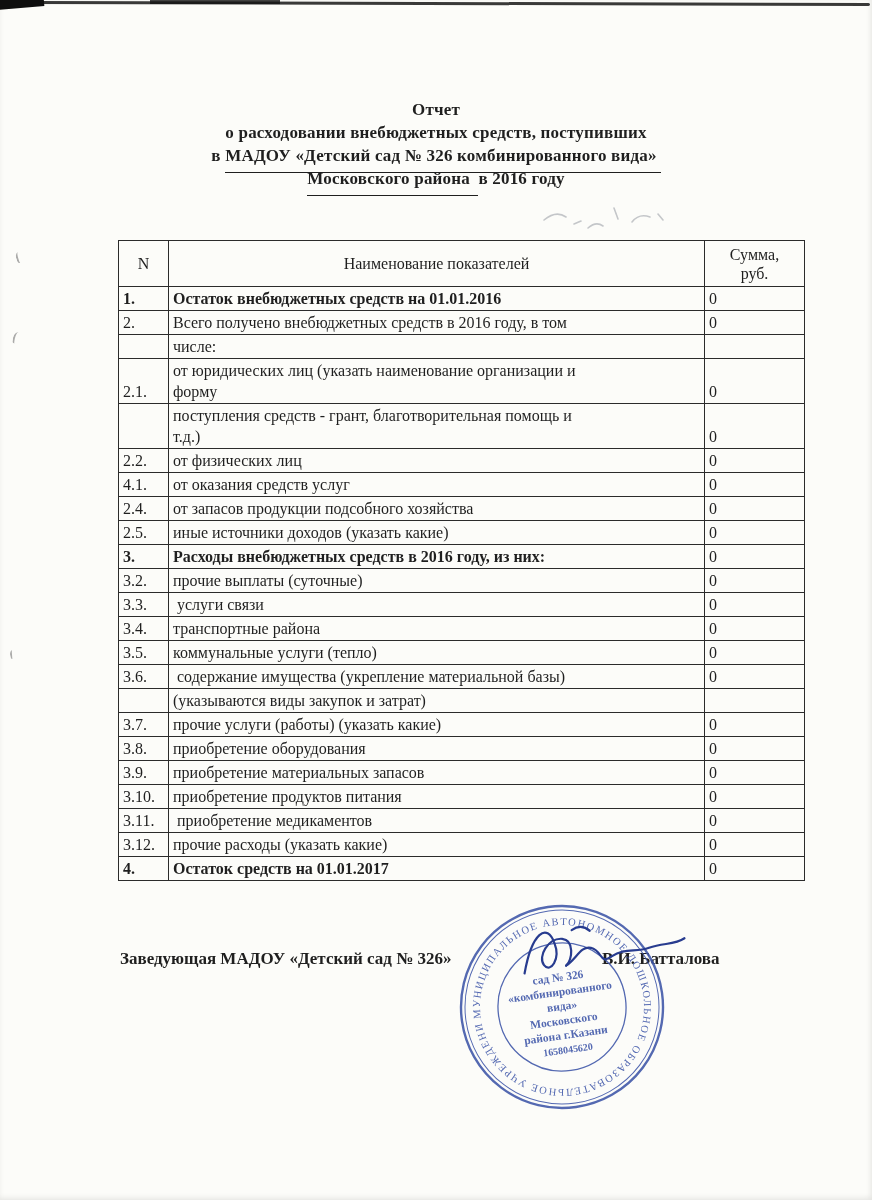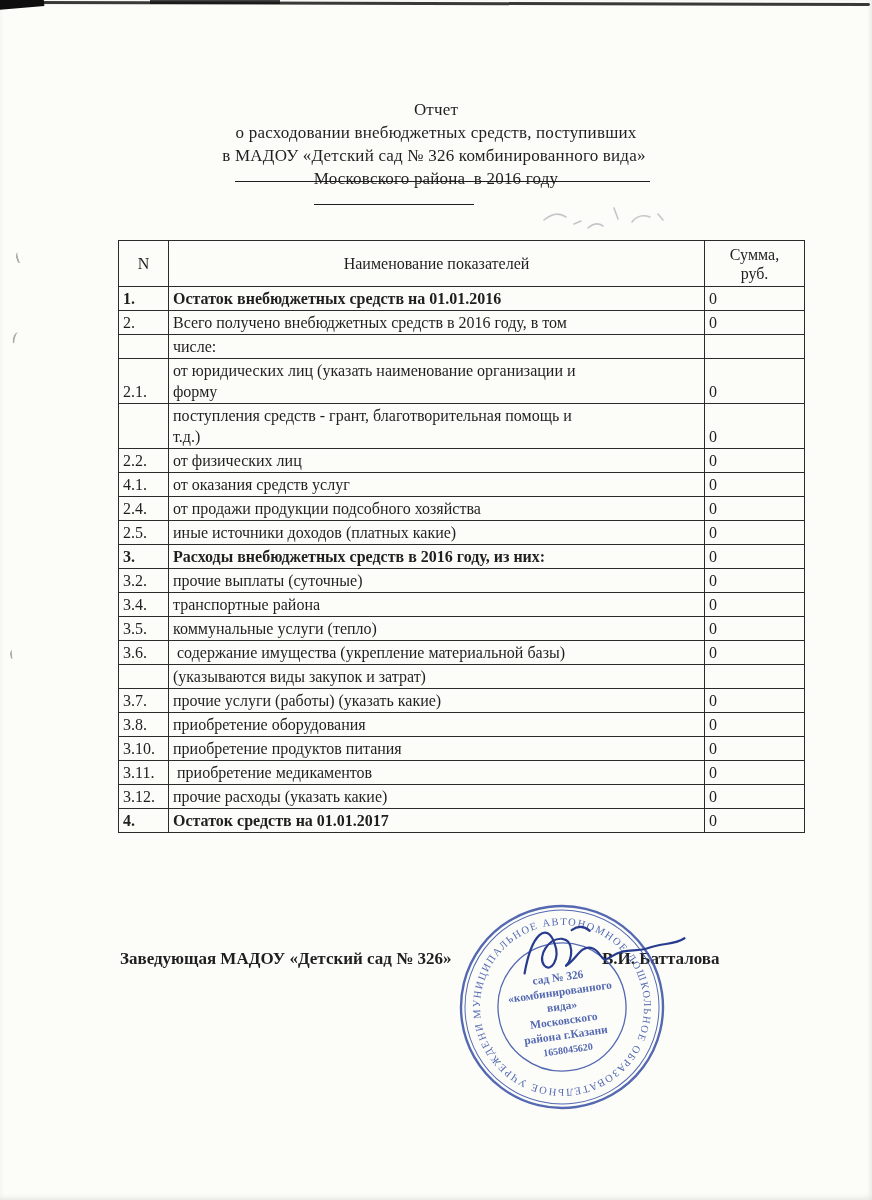--- a/index.html
+++ b/index.html
@@ -26,24 +26,24 @@
   .speck { position: absolute; background: none; border-left: 2px solid #6a6a6a;
            border-radius: 60% 40%; opacity: .55; }
   .speck-a { top: 252px; left: 16px; width: 6px; height: 11px; transform: rotate(-18deg); }
   .speck-b { top: 332px; left: 13px; width: 7px; height: 12px; transform: rotate(12deg); }
   .speck-c { top: 650px; left: 10px; width: 5px; height: 9px; transform: rotate(-8deg); }
   .pencil-marks { position: absolute; top: 192px; left: 540px; opacity: .55; }
 
   
   .title-block {
     position: absolute; top: 98px; left: 0; width: 100%;
-    text-align: center; font-weight: normal; font-size: 17px; line-height: 23px;
+    text-align: center; font-weight: bold; font-size: 17px; line-height: 23px;
     letter-spacing: .2px;
   }
-  .u { border-bottom: 1.6px solid #1f1f1f; padding: 0 4px 16px 0; }
+  .u { border-bottom: 1.6px solid #1f1f1f; padding: 0 4px 7px 0; }
 
   
   .report-table {
     position: absolute; top: 240px; left: 118px; width: 673px;
     border-collapse: collapse; font-size: 16px; table-layout: fixed;
   }
   .report-table th, .report-table td { border: 1px solid #2b2b2b; padding: 1px 4px; }
   .report-table th { font-weight: normal; height: 46px; text-align: center; vertical-align: middle; line-height: 19px; }
   .report-table td { height: 24px; line-height: 21px; }
   .col-num  { width: 50px;  vertical-align: bottom; padding-left: 5px; }
@@ -137,39 +137,44 @@
           <td class="col-name">от физических лиц</td>
           <td class="col-sum">0</td>
         </tr>
         <tr>
           <td class="col-num">4.1.</td>
           <td class="col-name">от оказания средств услуг</td>
           <td class="col-sum">0</td>
         </tr>
         <tr>
           <td class="col-num">2.4.</td>
-          <td class="col-name">от продажи продукции подсобного хозяйства</td>
+          <td class="col-name">от запасов продукции подсобного хозяйства</td>
           <td class="col-sum">0</td>
         </tr>
         <tr>
           <td class="col-num">2.5.</td>
-          <td class="col-name">иные источники доходов (платных какие)</td>
+          <td class="col-name">иные источники доходов (указать какие)</td>
           <td class="col-sum">0</td>
         </tr>
         <tr class="bold">
           <td class="col-num">3.</td>
           <td class="col-name">Расходы внебюджетных средств в 2016 году, из них:</td>
           <td class="col-sum">0</td>
         </tr>
         <tr>
           <td class="col-num">3.2.</td>
           <td class="col-name">прочие выплаты (суточные)</td>
           <td class="col-sum">0</td>
         </tr>
         <tr>
+          <td class="col-num">3.3.</td>
+          <td class="col-name"> услуги связи</td>
+          <td class="col-sum">0</td>
+        </tr>
+        <tr>
           <td class="col-num">3.4.</td>
           <td class="col-name">транспортные района</td>
           <td class="col-sum">0</td>
         </tr>
         <tr>
           <td class="col-num">3.5.</td>
           <td class="col-name">коммунальные услуги (тепло)</td>
           <td class="col-sum">0</td>
         </tr>
         <tr>
@@ -183,20 +188,25 @@
           <td class="col-sum"></td>
         </tr>
         <tr>
           <td class="col-num">3.7.</td>
           <td class="col-name">прочие услуги (работы) (указать какие)</td>
           <td class="col-sum">0</td>
         </tr>
         <tr>
           <td class="col-num">3.8.</td>
           <td class="col-name">приобретение оборудования</td>
+          <td class="col-sum">0</td>
+        </tr>
+        <tr>
+          <td class="col-num">3.9.</td>
+          <td class="col-name">приобретение материальных запасов</td>
           <td class="col-sum">0</td>
         </tr>
         <tr>
           <td class="col-num">3.10.</td>
           <td class="col-name">приобретение продуктов питания</td>
           <td class="col-sum">0</td>
         </tr>
         <tr>
           <td class="col-num">3.11.</td>
           <td class="col-name"> приобретение медикаментов</td>

